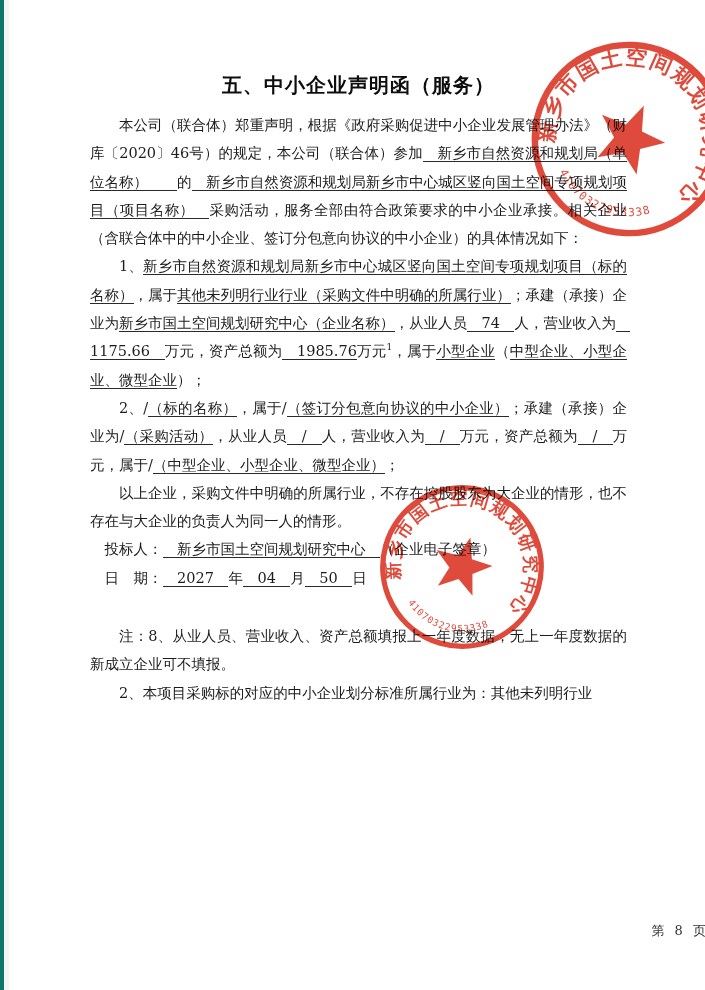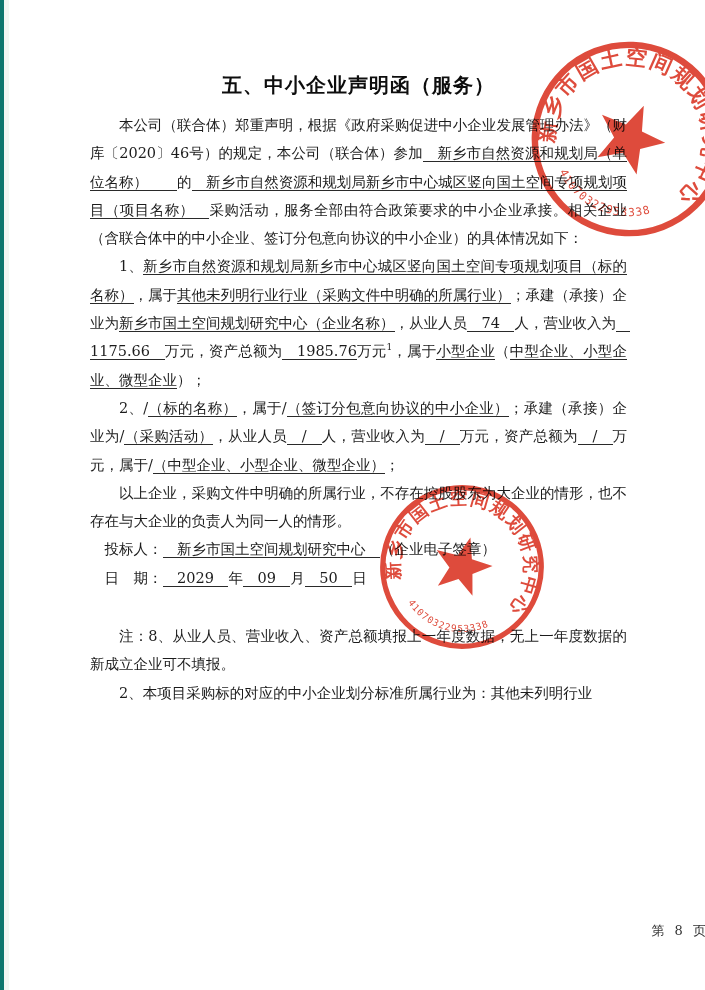--- a/index.html
+++ b/index.html
@@ -72,21 +72,21 @@
 <div class="page">
 
   <div class="content">
     <h1 class="title">五、中小企业声明函（服务）</h1>
     <div>
         <p class="para indent"><span>本公司（联合体）郑重声明，根据《政府采购促进中小企业发展管理办法》（财库〔2020〕46号）的规定，本公司（联合体）参加</span><span class="u">　新乡市自然资源和规划局（单位名称）　　</span><span>的</span><span class="u">　新乡市自然资源和规划局新乡市中心城区竖向国土空间专项规划项目（项目名称）　</span><span>采购活动，服务全部由符合政策要求的中小企业承接。相关企业（含联合体中的中小企业、签订分包意向协议的中小企业）的具体情况如下：</span></p>
         <p class="para indent"><span>1、</span><span class="u">新乡市自然资源和规划局新乡市中心城区竖向国土空间专项规划项目（标的名称）</span><span>，属于</span><span class="u">其他未列明行业行业（采购文件中明确的所属行业）</span><span>；承建（承接）企业为</span><span class="u">新乡市国土空间规划研究中心（企业名称）</span><span>，从业人员</span><span class="u">　74　</span><span>人，营业收入为</span><span class="u">　1175.66　</span><span>万元，资产总额为</span><span class="u">　1985.76</span><span>万元</span><sup>1</sup><span>，属于</span><span class="u">小型企业</span><span>（</span><span class="u">中型企业、小型企业、微型企业</span><span>）；</span></p>
         <p class="para indent"><span>2、/</span><span class="u">（标的名称）</span><span>，属于/</span><span class="u">（签订分包意向协议的中小企业）</span><span>；承建（承接）企业为/</span><span class="u">（采购活动）</span><span>，从业人员</span><span class="u">　/　</span><span>人，营业收入为</span><span class="u">　/　</span><span>万元，资产总额为</span><span class="u">　/　</span><span>万元，属于/</span><span class="u">（中型企业、小型企业、微型企业）</span><span>；</span></p>
         <p class="para indent"><span>以上企业，采购文件中明确的所属行业，不存在控股股东为大企业的情形，也不存在与大企业的负责人为同一人的情形。</span></p>
         <p class="para sig mt-lg"><span>投标人：</span><span class="u">　新乡市国土空间规划研究中心　</span><span>（企业电子签章）</span></p>
-        <p class="para sig"><span>日　期：</span><span class="u">　2029　</span><span>年</span><span class="u">　09　</span><span>月</span><span class="u">　50　</span><span>日</span></p>
+        <p class="para sig"><span>日　期：</span><span class="u">　2027　</span><span>年</span><span class="u">　04　</span><span>月</span><span class="u">　50　</span><span>日</span></p>
         <p class="para indent mt-xl"><span>注：8、从业人员、营业收入、资产总额填报上一年度数据，无上一年度数据的新成立企业可不填报。</span></p>
         <p class="para indent"><span>2、本项目采购标的对应的中小企业划分标准所属行业为：其他未列明行业</span></p>
       </div>
   </div>
 
   <div class="stamp stamp-1">
     <svg viewBox="-100 -100 200 200" xmlns="http://www.w3.org/2000/svg">
       <defs>
         <path id="arcTop1" d="M -57.4,40.2 A 70,70 0 1 1 57.4,40.2"></path>
         <path id="arcBot1" d="M -46.3,55.2 A 72,72 0 0 0 46.3,55.2"></path>

